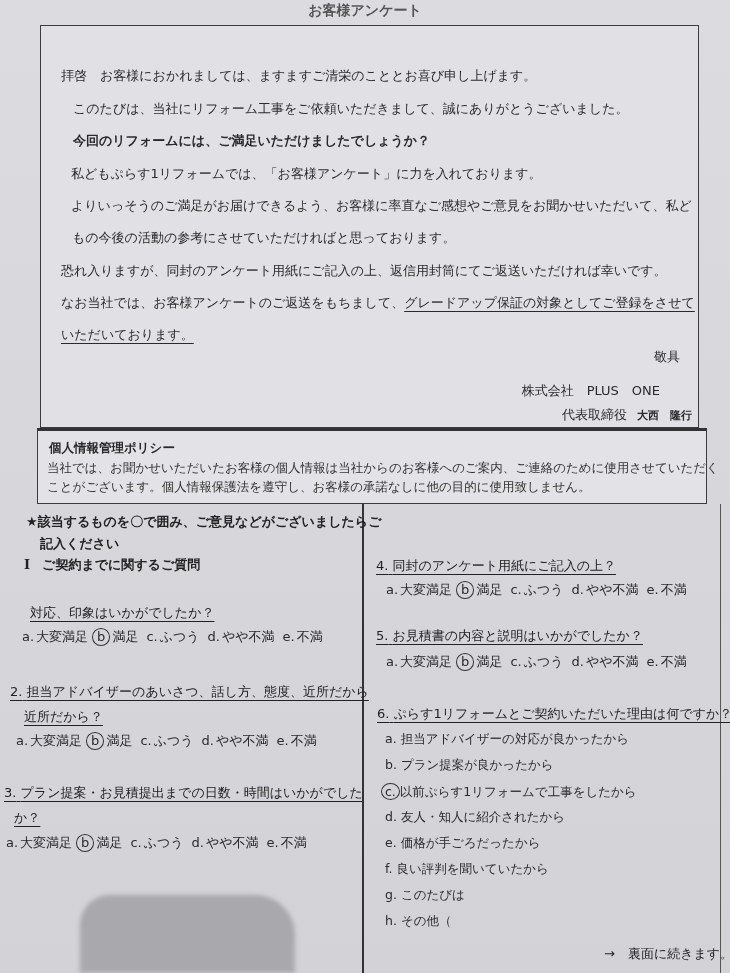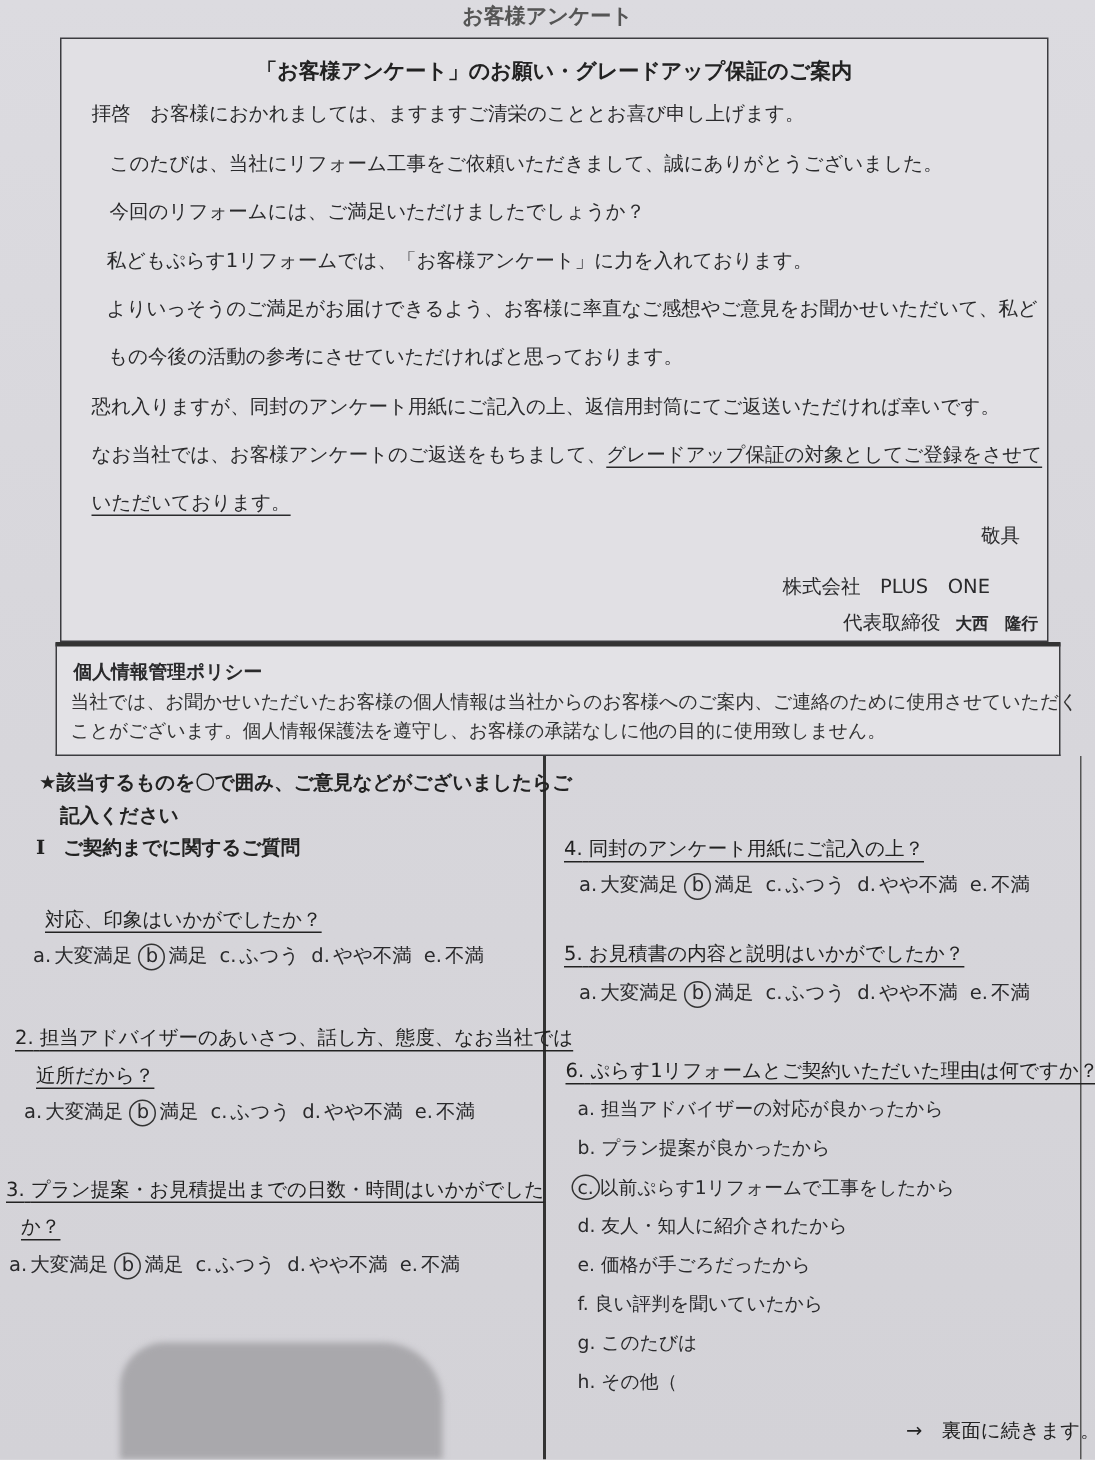--- a/index.html
+++ b/index.html
@@ -73,24 +73,23 @@
   }
 </style>
 </head>
 <body>
 
 <div class="paper">
 
   <div class="doc-title">お客様アンケート</div>
 
   <div class="letter-box">
-    <div class="letter-heading">「お客様アンケート」のお願い・グレードアップ保証のご案内</div>
     <div class="letter-line" style="left:20px; top:41px;">拝啓　お客様におかれましては、ますますご清栄のこととお喜び申し上げます。</div>
     <div class="letter-line" style="left:32px; top:74px;">このたびは、当社にリフォーム工事をご依頼いただきまして、誠にありがとうございました。</div>
-    <div class="letter-line" style="left:32px; top:106px;">今回のリフォームには、ご満足いただけましたでしょうか？</div>
+    <div class="letter-line" style="left:32px; top:106px;font-weight:bold;">今回のリフォームには、ご満足いただけましたでしょうか？</div>
     <div class="letter-line" style="left:30px; top:139px;">私どもぷらす1リフォームでは、「お客様アンケート」に力を入れております。</div>
     <div class="letter-line" style="left:30px; top:171px;">よりいっそうのご満足がお届けできるよう、お客様に率直なご感想やご意見をお聞かせいただいて、私ど</div>
     <div class="letter-line" style="left:31px; top:203px;">もの今後の活動の参考にさせていただければと思っております。</div>
     <div class="letter-line" style="left:20px; top:236px;">恐れ入りますが、同封のアンケート用紙にご記入の上、返信用封筒にてご返送いただければ幸いです。</div>
     <div class="letter-line" style="left:20px; top:268px;">
       <span>なお当社では、お客様アンケートのご返送をもちまして、</span><span class="underline">グレードアップ保証の対象としてご登録をさせて</span>
     </div>
     <div class="letter-line underline" style="left:20px; top:300px;">いただいております。</div>
     <div class="sig" style="right:18px; top:322px;">敬具</div>
     <div class="sig" style="right:38px; top:356px;">株式会社　PLUS　ONE</div>
@@ -116,21 +115,21 @@
   </div>
 
   <div class="q" style="left:30px; top:604px;">
     <span class="qt">対応、印象はいかがでしたか？</span>
   </div>
   <div class="opts" style="left:22px; top:628px;">
     <span class="opt"><span class="letter">a.</span><span>大変満足</span></span><span class="opt circled"><span class="letter">b</span><span>満足</span></span><span class="opt"><span class="letter">c.</span><span>ふつう</span></span><span class="opt"><span class="letter">d.</span><span>やや不満</span></span><span class="opt"><span class="letter">e.</span><span>不満</span></span>
   </div>
 
   <div class="q" style="left:10px; top:683px;">
-    <span class="qt"><span>2.</span> <span>担当アドバイザーのあいさつ、話し方、態度、なお当社では</span></span>
+    <span class="qt"><span>2.</span> <span>担当アドバイザーのあいさつ、話し方、態度、近所だから</span></span>
   </div>
   <div class="q" style="left:24px; top:708px;">
     <span class="qt">近所だから？</span>
   </div>
   <div class="opts" style="left:16px; top:732px;">
     <span class="opt"><span class="letter">a.</span><span>大変満足</span></span><span class="opt circled"><span class="letter">b</span><span>満足</span></span><span class="opt"><span class="letter">c.</span><span>ふつう</span></span><span class="opt"><span class="letter">d.</span><span>やや不満</span></span><span class="opt"><span class="letter">e.</span><span>不満</span></span>
   </div>
 
   <div class="q" style="left:4px; top:784px;">
     <span class="qt"><span>3.</span> <span>プラン提案・お見積提出までの日数・時間はいかがでした</span></span>

